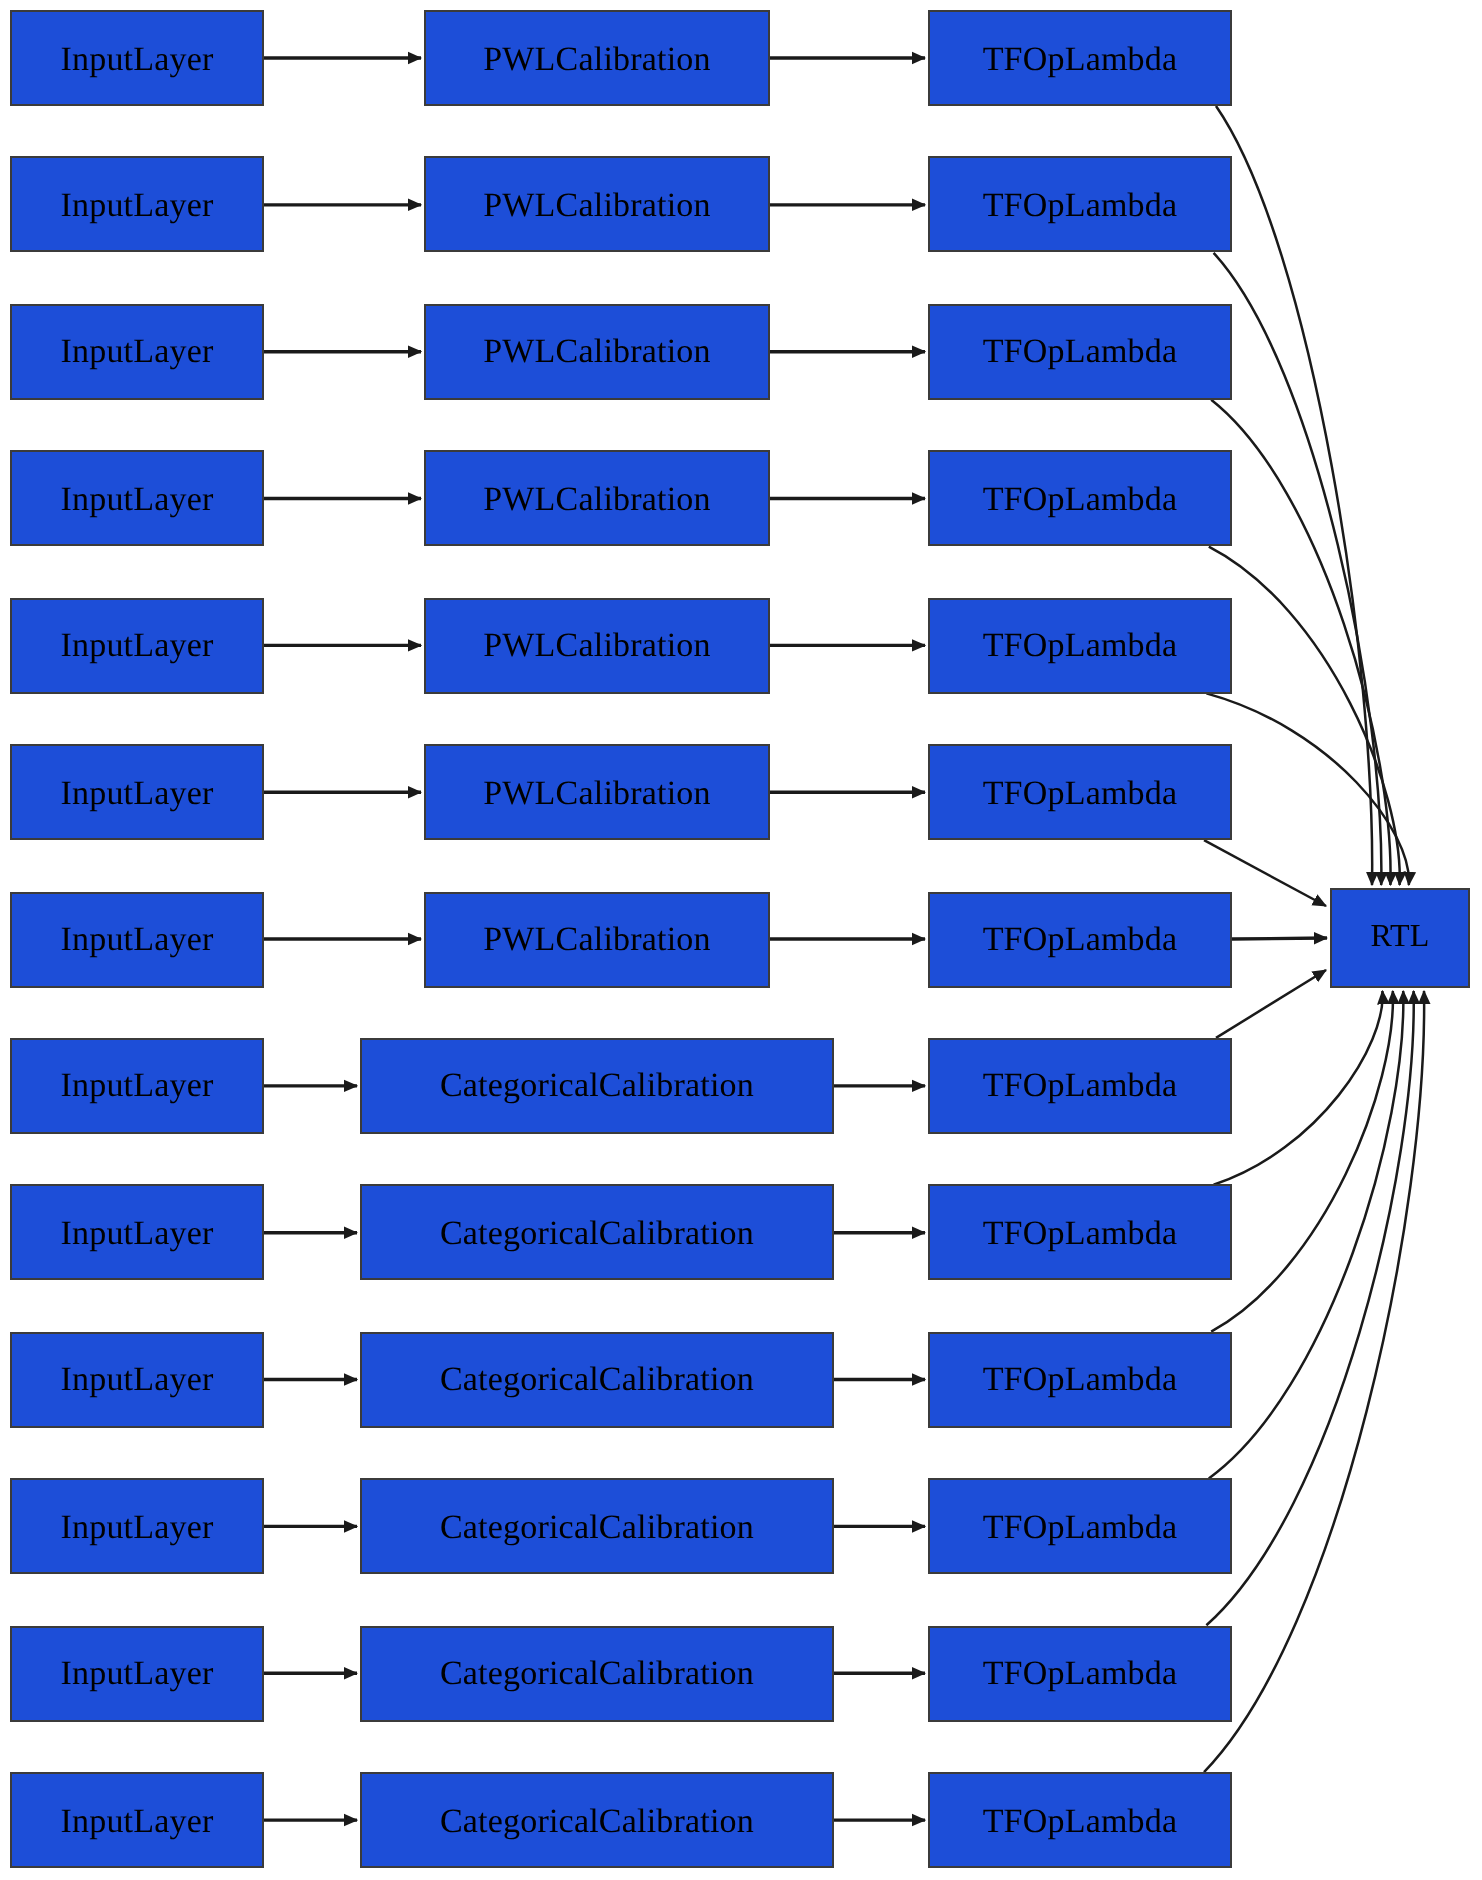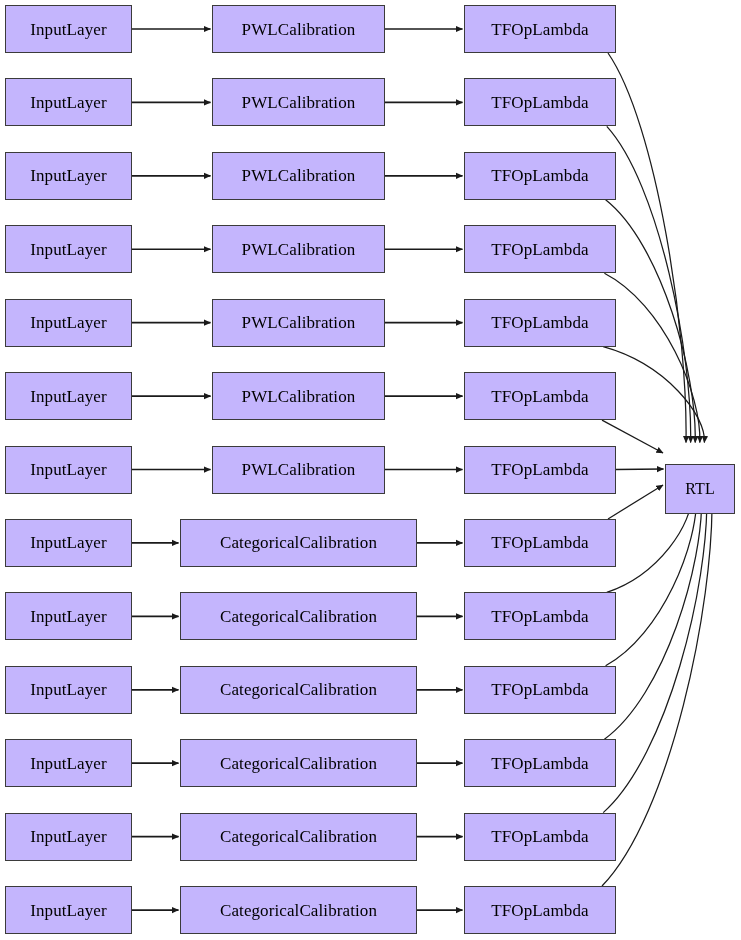--- a/index.html
+++ b/index.html
@@ -30,33 +30,32 @@
     position: absolute;
     left: 0;
     top: 0;
     width: 741px;
     height: 940px;
   }
   .node {
     position: absolute;
     box-sizing: border-box;
     border: 1.6px solid #3b3b3b;
-    background: #c4b5fd;
+    background: #1d4ed8;
     display: flex;
     align-items: center;
     justify-content: center;
     color: #000000;
     font-size: 17px;
     line-height: 1;
     white-space: nowrap;
     letter-spacing: 0.1px;
   }
   .node.terminal {
     font-size: 16px;
-    margin-top: 20px;
   }
 </style>
 </head>
 <body>
 
 <div id="canvas">
   <svg id="edge-layer" viewBox="0 0 741 940" width="741" height="940" xmlns="http://www.w3.org/2000/svg">
     <defs>
       <marker id="arrow" viewBox="0 0 10 10" refX="9.2" refY="5" markerWidth="7.2" markerHeight="7.2" orient="auto-start-reverse" markerUnits="userSpaceOnUse">
         <path d="M 0 0.6 L 10 5 L 0 9.4 z" fill="#1a1a1a"></path>

